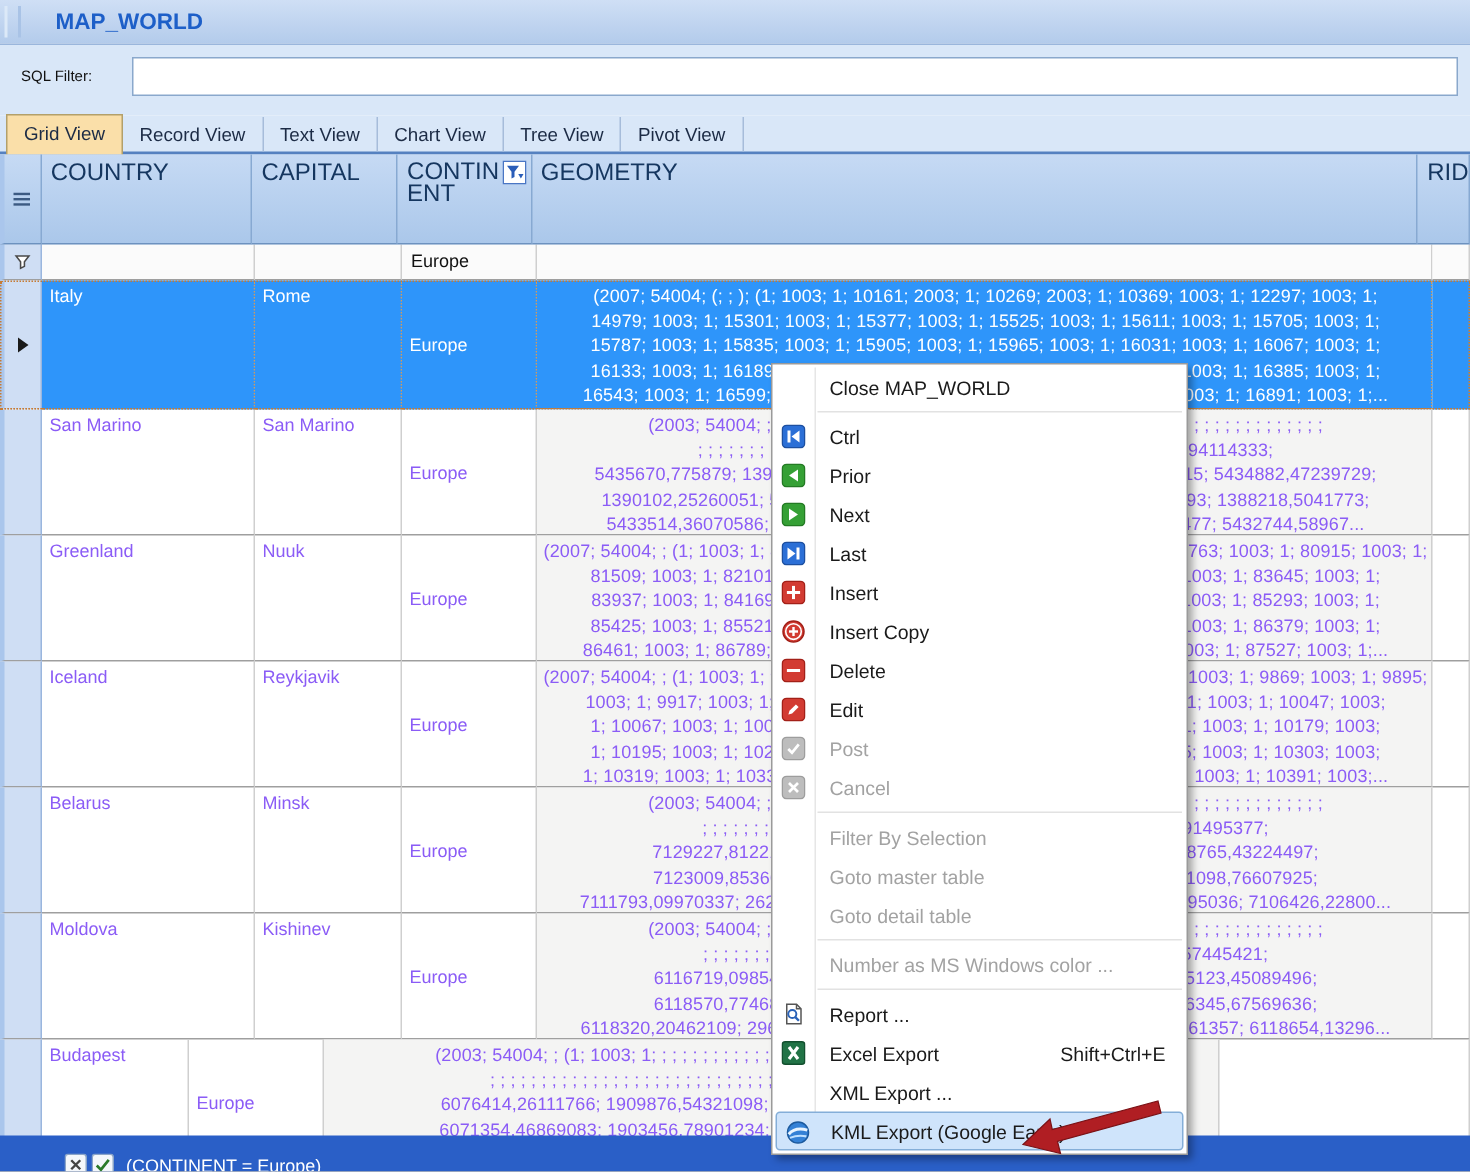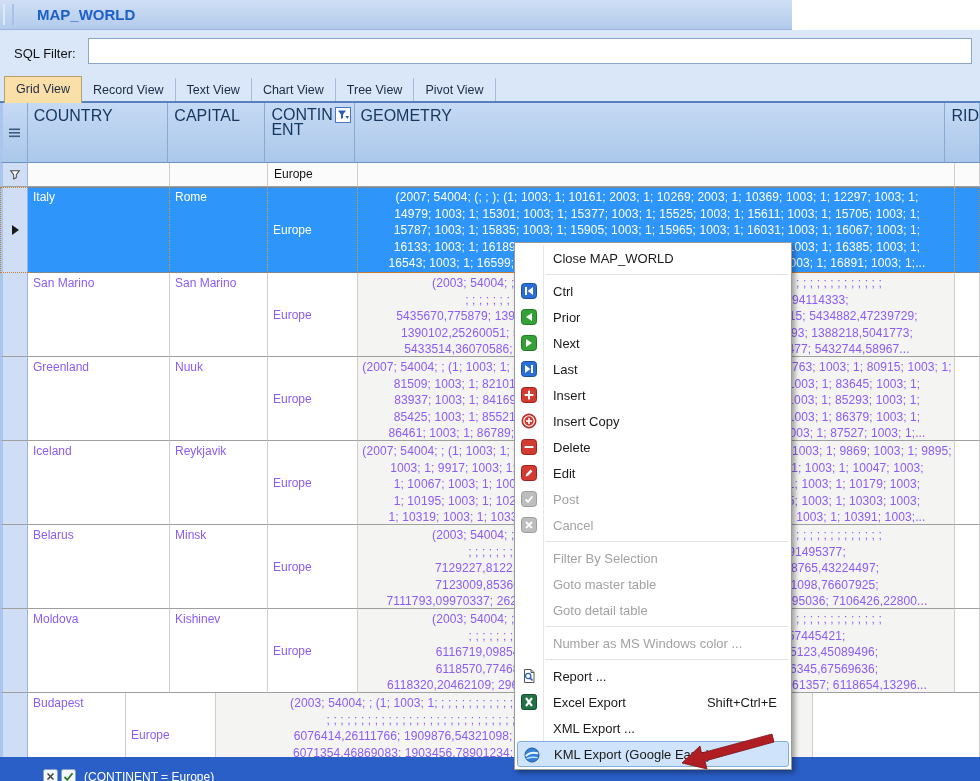--- a/index.html
+++ b/index.html
@@ -1,28 +1,28 @@
 <!DOCTYPE html>
 <html><head>
 <meta charset="utf-8">
 <style>
   html,body{margin:0;padding:0;background:#888;}
   .app{position:relative;width:980px;height:781px;overflow:hidden;background:#fff;
        font-family:"Liberation Sans",sans-serif;-webkit-font-smoothing:antialiased;}
 
   
-  .titlebar{position:absolute;left:0;top:0;width:792px;height:29px;
+  .titlebar{position:absolute;left:0;top:0;width:980px;height:29px;
     background:linear-gradient(#cfdff5,#b3cbeb);border-bottom:1px solid #9ab6dc;}
   .titlebar .grip{position:absolute;left:3px;top:4px;bottom:4px;width:7px;
     border-left:2px solid #dce9f8;border-right:2px solid #a9c3e6;}
   .titlebar .ttl{position:absolute;left:37px;top:6px;font-size:15px;font-weight:bold;color:#1d5fc8;}
 
   
   .filterpanel{position:absolute;left:0;top:30px;width:980px;height:47px;background:#d9e7f8;}
-  .filterpanel .lab{position:absolute;left:14px;top:16px;font-size:13px;color:#111;text-align:center;}
+  .filterpanel .lab{position:absolute;left:14px;top:16px;font-size:10px;color:#111;text-align:center;}
   .filterpanel input{position:absolute;left:88px;top:8px;width:884px;height:26px;
     border:1px solid #8aa8cc;background:#fff;font-size:13px;padding:0 4px;box-sizing:border-box;outline:none;}
 
   
   .tabbar{position:absolute;left:0;top:77px;width:980px;height:26px;background:#d9e7f8;
     border-bottom:2px solid #5581c0;display:flex;align-items:flex-end;padding-left:4px;box-sizing:border-box;}
   .tab{font-size:12.5px;color:#1c2b45;padding:5px 11px 4px 11px;border-right:1px solid #a6bcda;cursor:default;}
   .tab.active{background:#fadfa9;border:1px solid #b3a06a;border-bottom:none;margin-bottom:-2px;
     padding-bottom:7px;border-right:1px solid #b3a06a;}
 

